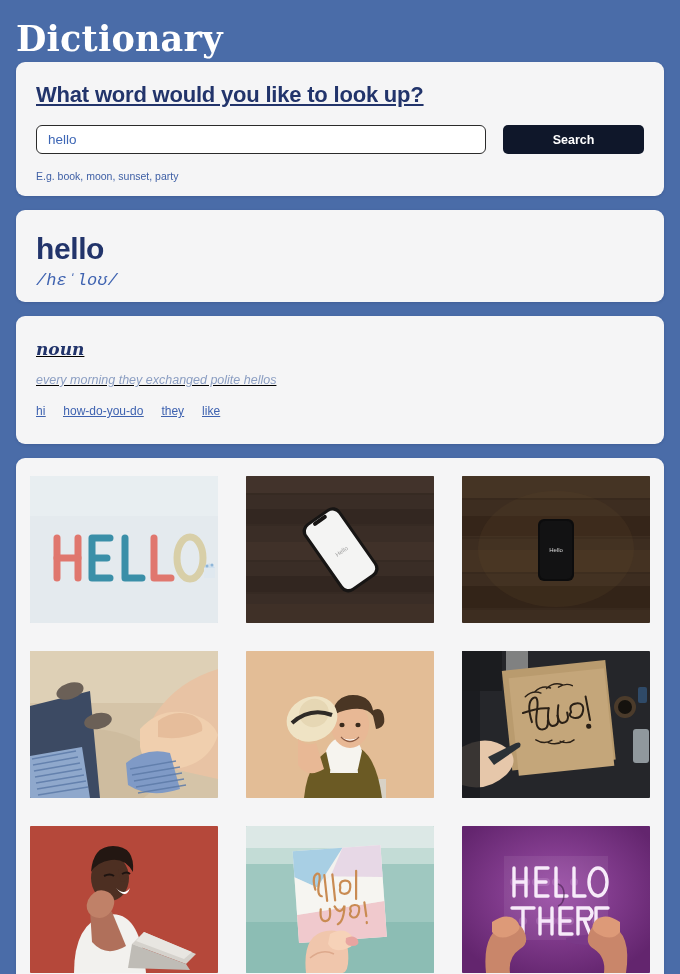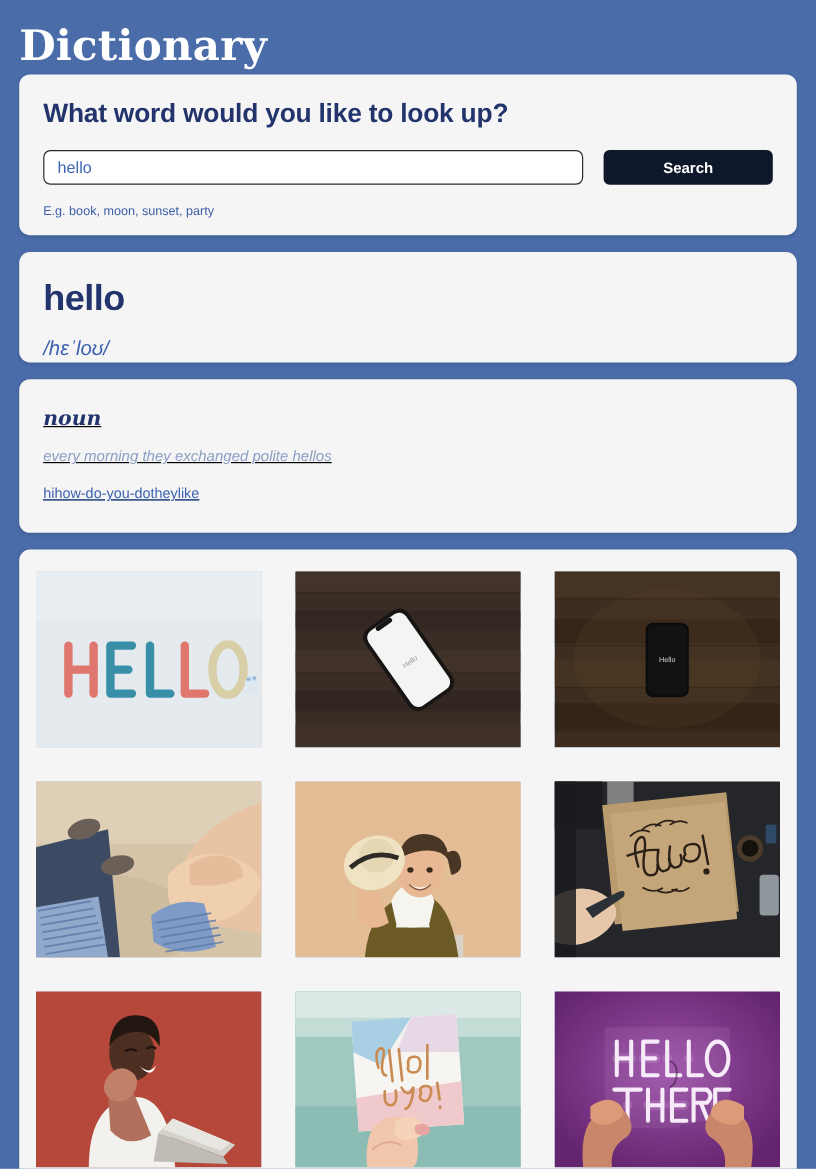--- a/index.html
+++ b/index.html
@@ -52,20 +52,21 @@
     margin-bottom: 14px;
     height: 134px;
   }
 
   .search-heading {
     font-size: 22px;
     font-weight: 700;
     color: #22346b;
     letter-spacing: -0.2px;
     margin-bottom: 17px;
+    text-decoration: underline;
   }
 
   .search-row {
     display: flex;
     align-items: center;
     gap: 17px;
   }
 
   .search-input {
     flex: 0 0 450px;
@@ -112,22 +113,22 @@
     font-weight: 600;
     color: #22346b;
     letter-spacing: -0.4px;
     line-height: 1.12;
   }
 
   .word-phonetic {
     font-size: 17px;
     font-style: italic;
     color: #3e62b0;
-    margin-top: 15px;
-    font-family: Liberation Sans, sans-serif;
+    margin-top: 5px;
+    font-family: Liberation Mono, monospace;
   }
 
   
   .meaning-card {
     padding: 23px 20px 26px 20px;
     margin-bottom: 14px;
     height: 128px;
     text-decoration: underline;
   }
 
@@ -149,20 +150,21 @@
   .example {
     font-size: 12.5px;
     font-style: italic;
     color: #8b9ec2;
     margin-bottom: 17px;
   }
 
   .synonyms {
     display: flex;
     align-items: center;
+    gap: 18px;
   }
 
   .synonym-link {
     font-size: 12px;
     color: #3e62b0;
     text-decoration: underline;
     cursor: pointer;
   }
 
   

